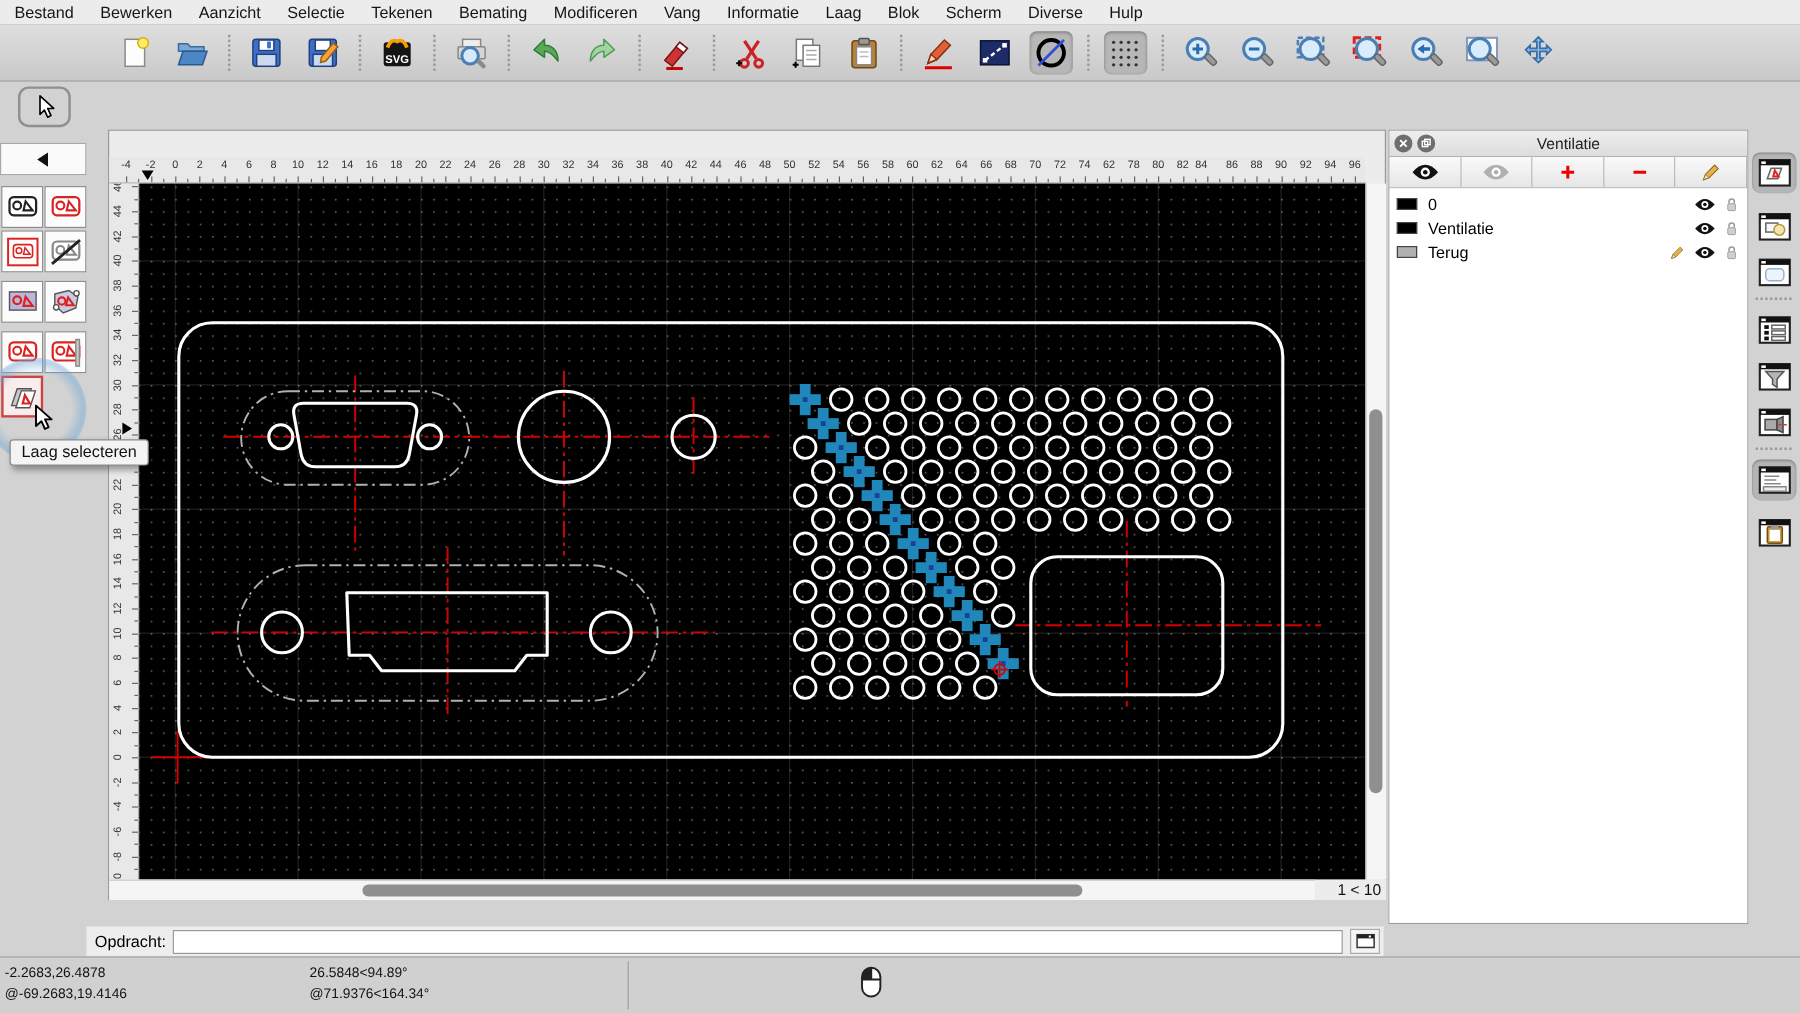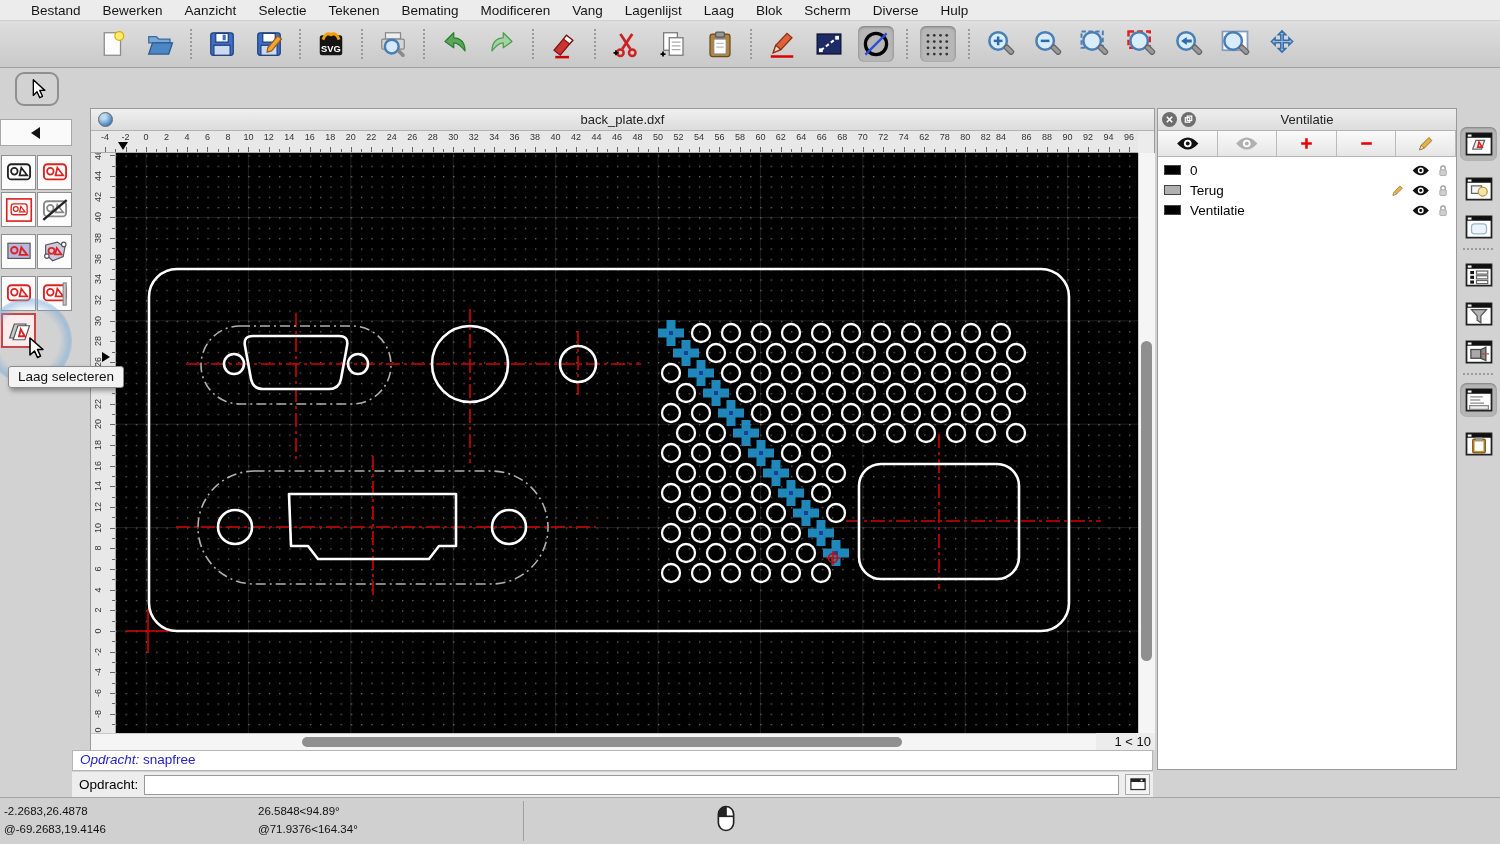--- a/index.html
+++ b/index.html
@@ -1,21 +1,21 @@
 <!DOCTYPE html>
 <html><head>
 <meta charset="utf-8">
 <style>
   * { box-sizing: border-box; }
   html,body { margin:0; padding:0; width:1500px; height:844px; overflow:hidden;
               background:#d2d2d2; font-family:"Liberation Sans", sans-serif; }
 
   
   #menubar { position:absolute; left:0; top:0; width:1500px; height:21px; background:#ececec;
-             border-bottom:1px solid #cfcfcf; display:flex; align-items:center; padding-left:20px; }
+             border-bottom:1px solid #cfcfcf; display:flex; align-items:center; padding-left:1px; }
   .menu-item { padding:0 11px; font-size:13.5px; color:#151515; white-space:nowrap; }
 
   
   #toolbar { position:absolute; left:0; top:21px; width:1500px; height:47px;
              background:linear-gradient(#dedede,#c9c9c9); border-bottom:1px solid #9f9f9f;
              display:flex; align-items:center; padding-left:95px; gap:11px; }
   .tb-btn { width:36px; height:36px; flex:0 0 auto; display:flex; align-items:center; justify-content:center; }
   .tb-btn svg { width:30px; height:30px; }
   .tb-btn.pressed { background:#b7b7b7; border-radius:6px; box-shadow:inset 0 1px 3px rgba(0,0,0,.35); }
   .tb-sep { width:0; height:30px; border-left:2px dotted #9a9a9a; margin:0 1px; flex:0 0 auto; }
@@ -127,21 +127,21 @@
 
 <div id="menubar">
     <span class="menu-item">Bestand</span>
     <span class="menu-item">Bewerken</span>
     <span class="menu-item">Aanzicht</span>
     <span class="menu-item">Selectie</span>
     <span class="menu-item">Tekenen</span>
     <span class="menu-item">Bemating</span>
     <span class="menu-item">Modificeren</span>
     <span class="menu-item">Vang</span>
-    <span class="menu-item">Lagenlijst</span>
+    <span class="menu-item">Informatie</span>
     <span class="menu-item">Laag</span>
     <span class="menu-item">Blok</span>
     <span class="menu-item">Scherm</span>
     <span class="menu-item">Diverse</span>
     <span class="menu-item">Hulp</span>
   </div>
 <div id="toolbar">
     <div class="tb-btn">
       <svg viewBox="0 0 24 24">
         <rect x="5" y="3" width="13" height="18" fill="#fdfdfd" stroke="#8a8a8a"></rect>
@@ -409,24 +409,20 @@
         <svg viewBox="0 0 24 24">
           <path d="M4,18 L8,6 H18 L14,18 Z" fill="#c9c9c9" stroke="#555"></path>
           <path d="M7,19.5 L11,7.5 H21 L17,19.5 Z" fill="#fff" stroke="#555"></path>
           <path d="M12,16.5 h5 l-3.5,-6 z" fill="none" stroke="#d22" stroke-width="1.6"></path>
         </svg>
       </div>
     </div>
 </div>
 
 <div id="mdiwindow">
-  <div id="titlebar">
-    <span id="docicon"></span>
-    <span>back_plate.dxf</span>
-  </div>
   <div id="hruler">
       <div id="hmarker" style="left: 32px;"></div>
       <div class="htick major" style="left: 14.04px;"></div>
       <div class="hlab" style="left: 14.04px;">-4</div>
       <div class="htick" style="left: 24.28px;"></div>
       <div class="htick major" style="left: 34.52px;"></div>
       <div class="hlab" style="left: 34.52px;">-2</div>
       <div class="htick" style="left: 44.76px;"></div>
       <div class="htick major" style="left: 55px;"></div>
       <div class="hlab" style="left: 55px;">0</div>
@@ -937,20 +933,39 @@
           </span>
           <span class="lic">
             <svg viewBox="0 0 14 18">
               <path d="M4,8 V5.5 a3,3 0 0 1 6,0 V8" fill="none" stroke="#9a9a9a" stroke-width="1.8"></path>
               <rect x="2.5" y="8" width="9" height="8" rx="1.5" fill="#cfcfcf" stroke="#999"></rect>
             </svg>
           </span>
         </span>
       </div>
       <div class="layer-row">
+        <span class="swatch" style="background: rgb(0, 0, 0);"></span>
+        <span class="lname">Ventilatie</span>
+        <span class="licons">
+          <span class="lic">
+            <svg viewBox="0 0 24 16">
+              <path d="M2,8 Q12,-3.5 22,8 Q12,19.5 2,8 Z" fill="#111"></path>
+              <circle cx="12" cy="8" r="3.6" fill="#fff"></circle>
+              <circle cx="12" cy="8" r="1.8" fill="#111"></circle>
+            </svg>
+          </span>
+          <span class="lic">
+            <svg viewBox="0 0 14 18">
+              <path d="M4,8 V5.5 a3,3 0 0 1 6,0 V8" fill="none" stroke="#9a9a9a" stroke-width="1.8"></path>
+              <rect x="2.5" y="8" width="9" height="8" rx="1.5" fill="#cfcfcf" stroke="#999"></rect>
+            </svg>
+          </span>
+        </span>
+      </div>
+      <div class="layer-row">
         <span class="swatch" style="background: rgb(176, 176, 176);"></span>
         <span class="lname">Terug</span>
         <span class="licons">
           <span class="lic">
             <svg viewBox="0 0 20 20">
               <path d="M3,17.5 L5,12 L14,3 L17.5,6.5 L8.5,15.5 Z" fill="#e8b04a" stroke="#8a6a20"></path>
               <path d="M3,17.5 L5,12 L8.5,15.5 Z" fill="#f4e3c0" stroke="#8a6a20" stroke-width="0.8"></path>
             </svg>
           </span>
           <span class="lic">
@@ -961,39 +976,20 @@
             </svg>
           </span>
           <span class="lic">
             <svg viewBox="0 0 14 18">
               <path d="M4,8 V5.5 a3,3 0 0 1 6,0 V8" fill="none" stroke="#9a9a9a" stroke-width="1.8"></path>
               <rect x="2.5" y="8" width="9" height="8" rx="1.5" fill="#cfcfcf" stroke="#999"></rect>
             </svg>
           </span>
         </span>
       </div>
-      <div class="layer-row">
-        <span class="swatch" style="background: rgb(0, 0, 0);"></span>
-        <span class="lname">Ventilatie</span>
-        <span class="licons">
-          <span class="lic">
-            <svg viewBox="0 0 24 16">
-              <path d="M2,8 Q12,-3.5 22,8 Q12,19.5 2,8 Z" fill="#111"></path>
-              <circle cx="12" cy="8" r="3.6" fill="#fff"></circle>
-              <circle cx="12" cy="8" r="1.8" fill="#111"></circle>
-            </svg>
-          </span>
-          <span class="lic">
-            <svg viewBox="0 0 14 18">
-              <path d="M4,8 V5.5 a3,3 0 0 1 6,0 V8" fill="none" stroke="#9a9a9a" stroke-width="1.8"></path>
-              <rect x="2.5" y="8" width="9" height="8" rx="1.5" fill="#cfcfcf" stroke="#999"></rect>
-            </svg>
-          </span>
-        </span>
-      </div>
     </div>
 </div>
 
 <div id="dockstrip">
     <div class="dock-btn pressed" style="top: 19px;">
       <svg viewBox="0 0 24 24">
         <rect x="2" y="3.5" width="20" height="17" fill="#fff" stroke="#222" stroke-width="1.4"></rect>
         <rect x="2" y="3.5" width="20" height="3.5" fill="#111"></rect>
         <rect x="3" y="4.4" width="3" height="1.7" fill="#fff"></rect>
         <path d="M7,16 l2.5,-7 h7 l-2.5,7 z" fill="#eee" stroke="#666"></path>
@@ -1067,24 +1063,20 @@
         <rect x="7" y="8" width="10" height="11" rx="1" fill="#c9963f" stroke="#7a5210"></rect>
         <rect x="9.5" y="6.8" width="5" height="2.8" fill="#999"></rect>
         <rect x="8.5" y="10" width="7" height="7.5" fill="#fff"></rect>
       </svg>
     </div>
     <div class="dock-sep" style="top: 140px;"></div>
     <div class="dock-sep" style="top: 265px;"></div>
   </div>
 
 <div id="cmdpanel">
-  <div id="cmdhistory">
-    <span class="cmd-label-hist">Opdracht:</span>
-    <span>snapfree</span>
-  </div>
   <div id="cmdrow">
     <label>Opdracht:</label>
     <input id="cmdinput" value="" style="">
     <span id="cmdwinbtn">
       <svg viewBox="0 0 18 14" width="16">
         <rect x="1" y="1" width="16" height="12" fill="#fff" stroke="#333" stroke-width="1.4"></rect>
         <rect x="1" y="1" width="16" height="3.5" fill="#222"></rect>
           <rect x="12" y="1.8" width="2" height="1.8" fill="#fff"></rect>
       </svg>
     </span>

